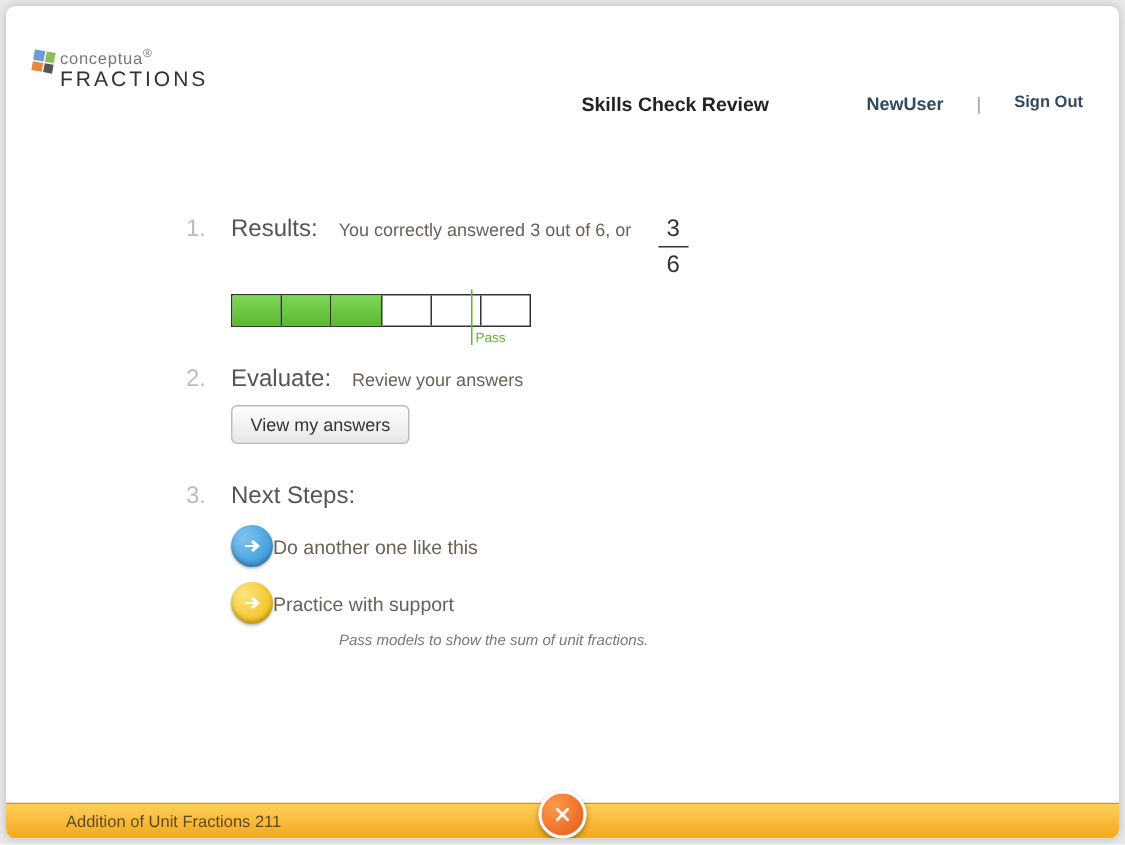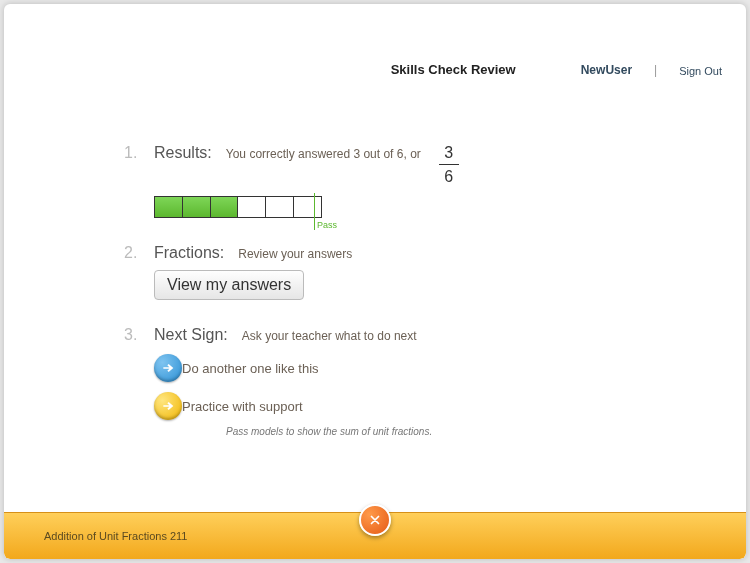--- a/index.html
+++ b/index.html
@@ -53,30 +53,30 @@
   .logo-top sup { font-size: 8px; }
   .logo-bottom {
     font-size: 14px;
     letter-spacing: 2px;
     color: #333;
     font-weight: 500;
   }
   .header-right {
     margin-left: auto;
     display: flex;
-    align-items: flex-end;
+    align-items: flex-start;
     gap: 22px;
     font-size: 12px;
     color: #324a5e;
     margin-top: 48px;
   }
   .header-right .title { font-weight: bold; font-size: 13px; color: #222;}
   .header-right .user { font-weight: bold; color: #324a5e; padding-left: 43px;}
   .header-right .divider { color: #999; }
-  .header-right .signout { font-weight: normal; color: #324a5e; font-size: 11px; margin-right: 6px;}
+  .header-right .signout { font-weight: bold; color: #324a5e; font-size: 11px; margin-right: 6px;}
   .content {
     padding: 60px 0 0 120px;
     color: #444;
   }
   .step {
     margin-bottom: 26px;
   }
   .step-head {
     display: flex;
     align-items: baseline;
@@ -110,21 +110,21 @@
   .fraction .bar {
     width: 20px;
     height: 1px;
     background: #333;
     margin: 2px 0;
   }
   .progress-wrap {
     margin-left: 30px;
     margin-top: 10px;
     position: relative;
-    width: 168px;
+    width: 200px;
   }
   .progress-bar {
     display: flex;
     border: 1px solid #333;
     height: 22px;
   }
   .progress-bar .cell {
     flex: 1;
     border-right: 1px solid #333;
   }
@@ -143,21 +143,21 @@
     position: absolute;
     font-size: 9px;
     color: #5cb82f;
     top: 24px;
   }
   .btn {
     display: inline-block;
     margin-left: 30px;
     margin-top: 8px;
     padding: 5px 12px;
-    font-size: 16px;
+    font-size: 12px;
     color: #333;
     background: linear-gradient(#fefefe, #e6e6e6);
     border: 1px solid #bbb;
     border-radius: 4px;
     cursor: pointer;
     font-family: inherit;
   }
   .next-items {
     margin-left: 30px;
     margin-top: 10px;
@@ -187,21 +187,21 @@
   .sub-note {
     margin-left: 72px;
     font-size: 10px;
     font-style: italic;
     color: #777;
     margin-top: -4px;
   }
   .footer {
     position: absolute;
     left: 0; right: 0; bottom: 0;
-    height: 47px;
+    height: 24px;
     background: linear-gradient(#ffcf5a, #f2a81c);
     border-top: 1px solid #d69018;
     display: flex;
     align-items: center;
     padding: 0 40px;
     border-radius: 0 0 6px 6px;
   }
   .footer-title {
     font-size: 11px;
     color: #5b4a20;
@@ -222,20 +222,32 @@
     justify-content: center;
     cursor: pointer;
   }
   .footer-close svg { width: 14px; height: 14px; }
 </style>
 </head>
 <body>
 
 <div class="frame">
   <div class="header">
+    <div class="logo">
+      <div class="logo-mark">
+        <span></span>
+          <span></span>
+          <span></span>
+          <span></span>
+      </div>
+      <div class="logo-text">
+        <div class="logo-top"><span>conceptua</span><sup>®</sup></div>
+        <div class="logo-bottom">FRACTIONS</div>
+      </div>
+    </div>
     <div class="header-right">
       <span class="title">Skills Check Review</span>
       <span class="user">NewUser</span>
       <span class="divider">|</span>
       <span class="signout">Sign Out</span>
     </div>
   </div>
 
   <div class="content">
 
@@ -260,31 +272,30 @@
             <div class="cell"></div>
           </div>
         <div class="pass-mark" id="passmark" style="left: 160px;"></div>
         <div class="pass-label" id="passlabel" style="left: 163px;">Pass</div>
       </div>
     </div>
 
     <div class="step">
       <div class="step-head">
         <span class="step-num">2.</span>
-        <span class="step-label">Fractions:</span>
+        <span class="step-label">Evaluate:</span>
         <span class="step-text">Review your answers</span>
       </div>
       <button class="btn">View my answers</button>
     </div>
 
     <div class="step">
       <div class="step-head">
         <span class="step-num">3.</span>
-        <span class="step-label">Next Sign:</span>
-        <span class="step-text">Ask your teacher what to do next</span>
+        <span class="step-label">Next Steps:</span>
       </div>
       <div class="next-items">
         <div class="next-item">
           <div class="arrow-circle blue">
             <svg viewBox="0 0 24 24">
                 <path fill="#fff" d="M5 11h9l-3-3 2-2 7 6-7 6-2-2 3-3H5z"></path>
               </svg>
           </div>
           <span class="lbl">Do another one like this</span>
         </div>

